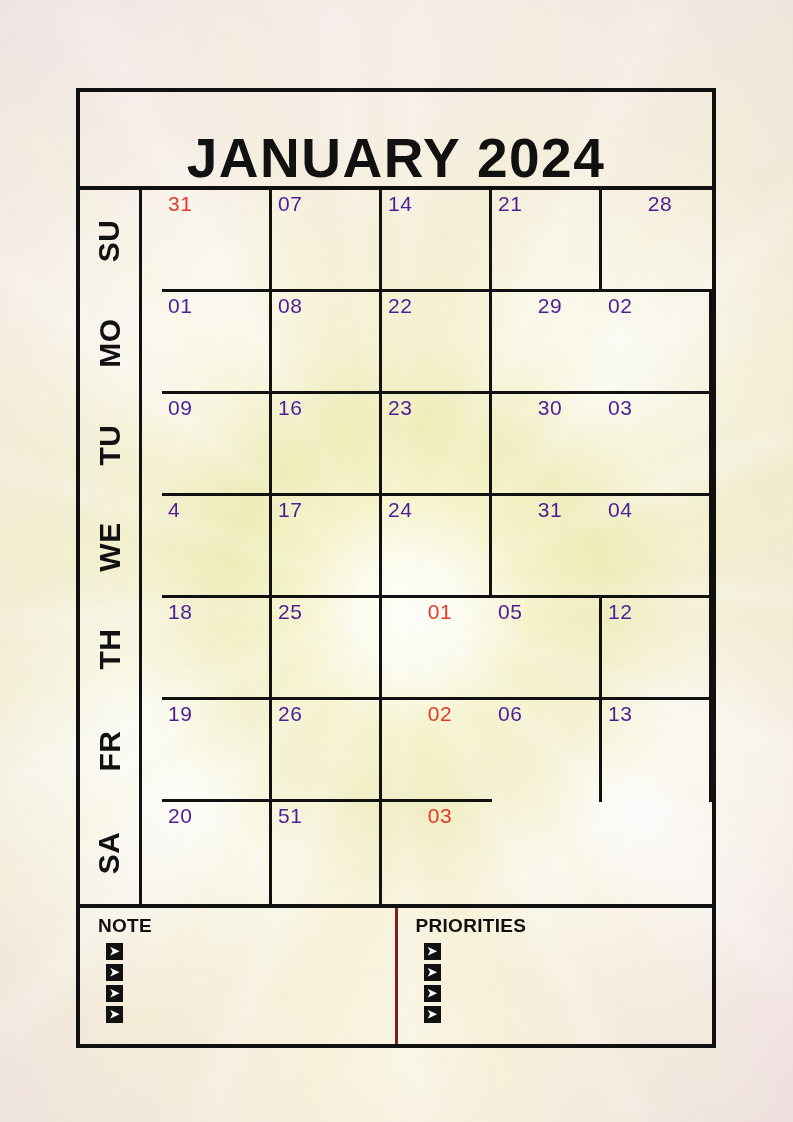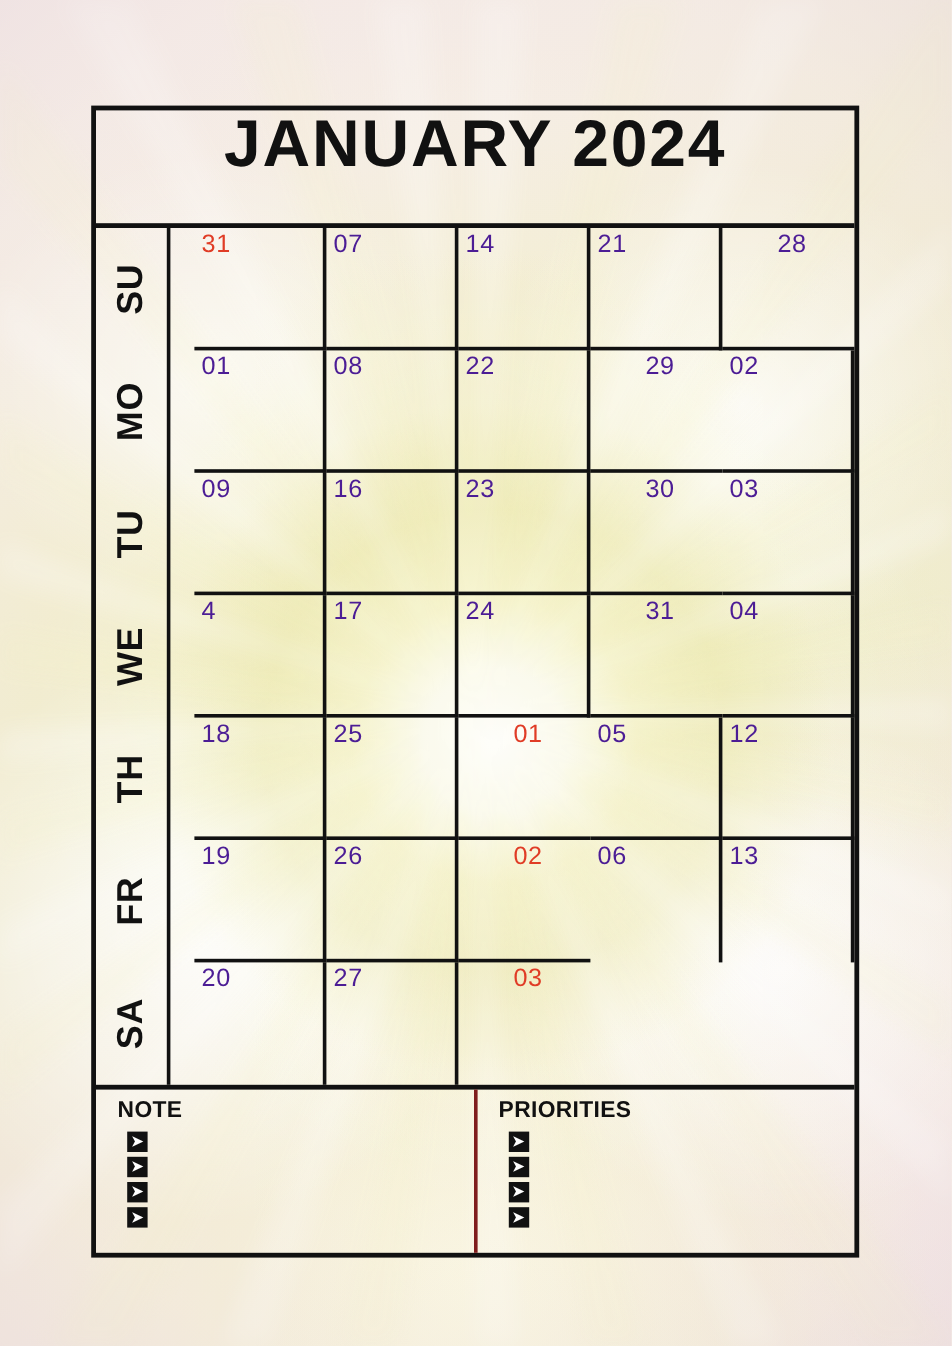--- a/index.html
+++ b/index.html
@@ -72,21 +72,21 @@
     box-sizing: border-box;
     display: flex;
     flex-direction: column;
   }
 
   
   .title-band {
     height: 98px;
     border-bottom: 4px solid #111111;
     display: flex;
-    align-items: flex-start;
+    align-items: flex-end;
     justify-content: center;
     box-sizing: border-box;
   }
   .title-text {
     font-size: 55px;
     font-weight: 700;
     letter-spacing: 1.5px;
     color: #111111;
     line-height: 1;
     white-space: nowrap;
@@ -323,21 +323,21 @@
       <div class="day-cell last-row">
           <div class="day-num">06</div>
         </div>
       <div class="day-cell last-row">
           <div class="day-num">13</div>
         </div>
       <div class="day-cell last-row">
           <div class="day-num">20</div>
         </div>
       <div class="day-cell last-row">
-          <div class="day-num">27</div>
+          <div class="day-num">51</div>
         </div>
       <div class="day-cell last-col last-row">
           <div class="day-num muted">03</div>
         </div>
     </div>
   </div>
 
   <div class="bottom">
     <div class="bottom-col left">
       <div class="bottom-title">NOTE</div>

